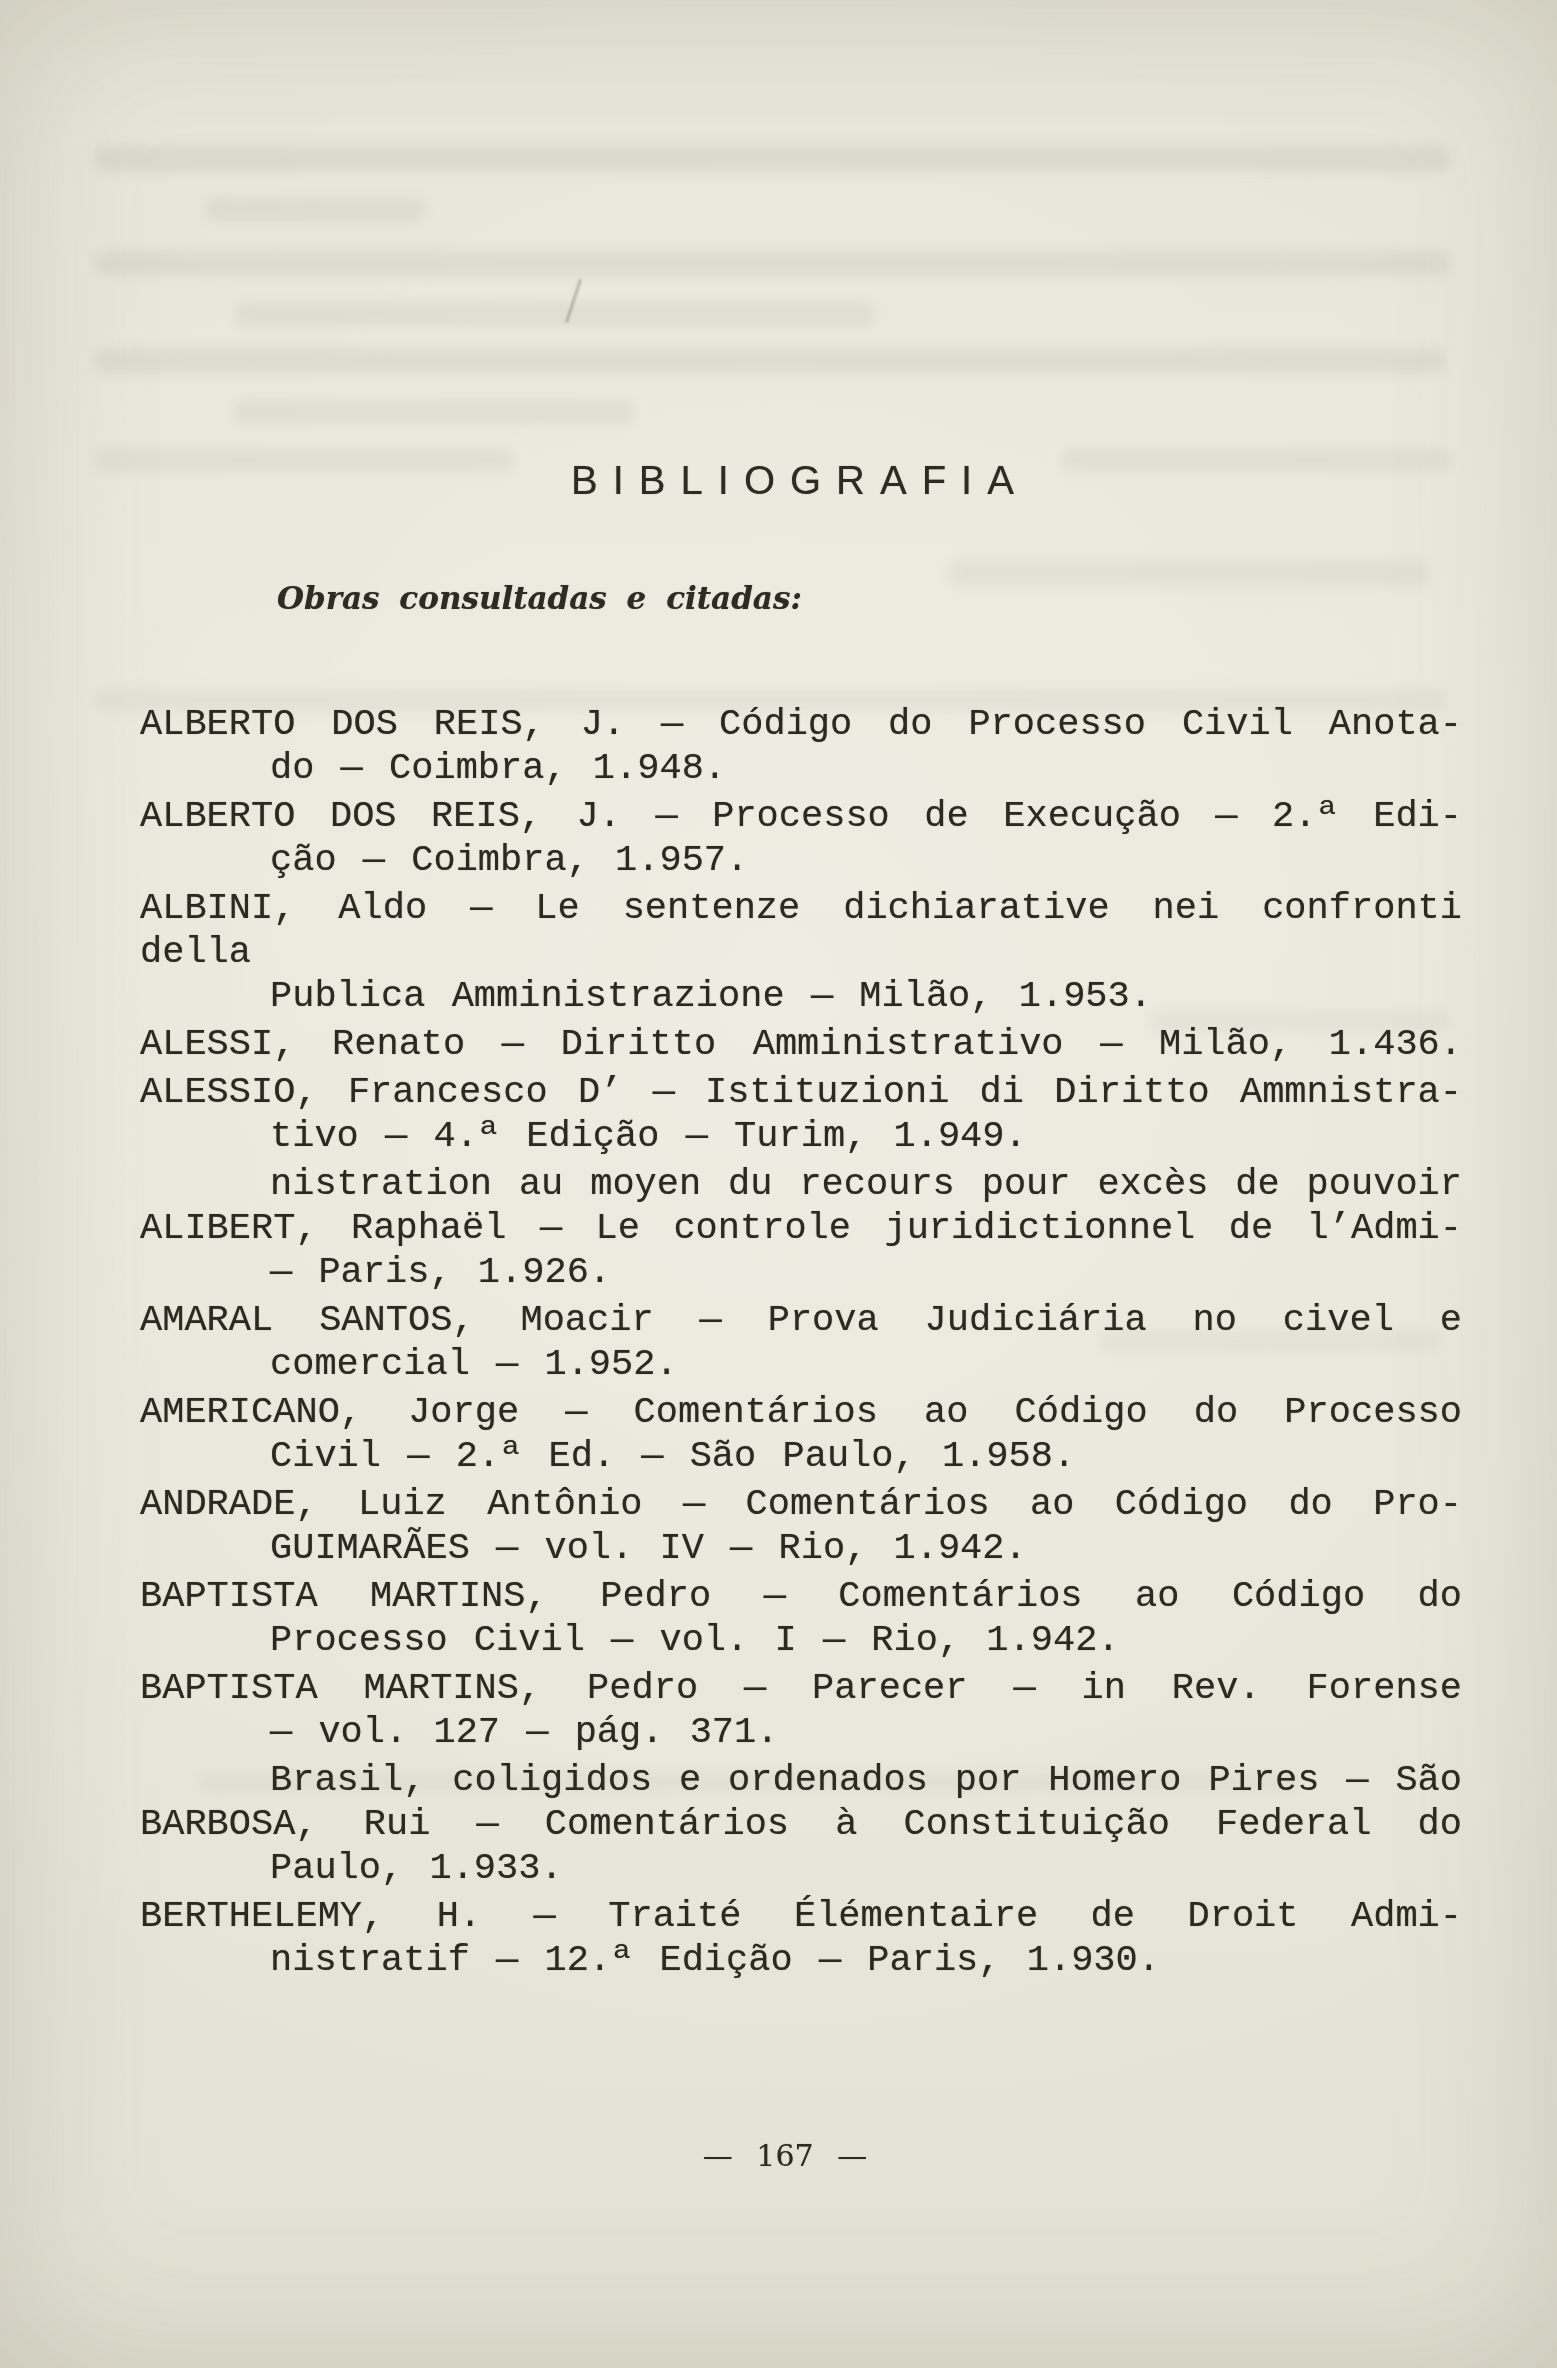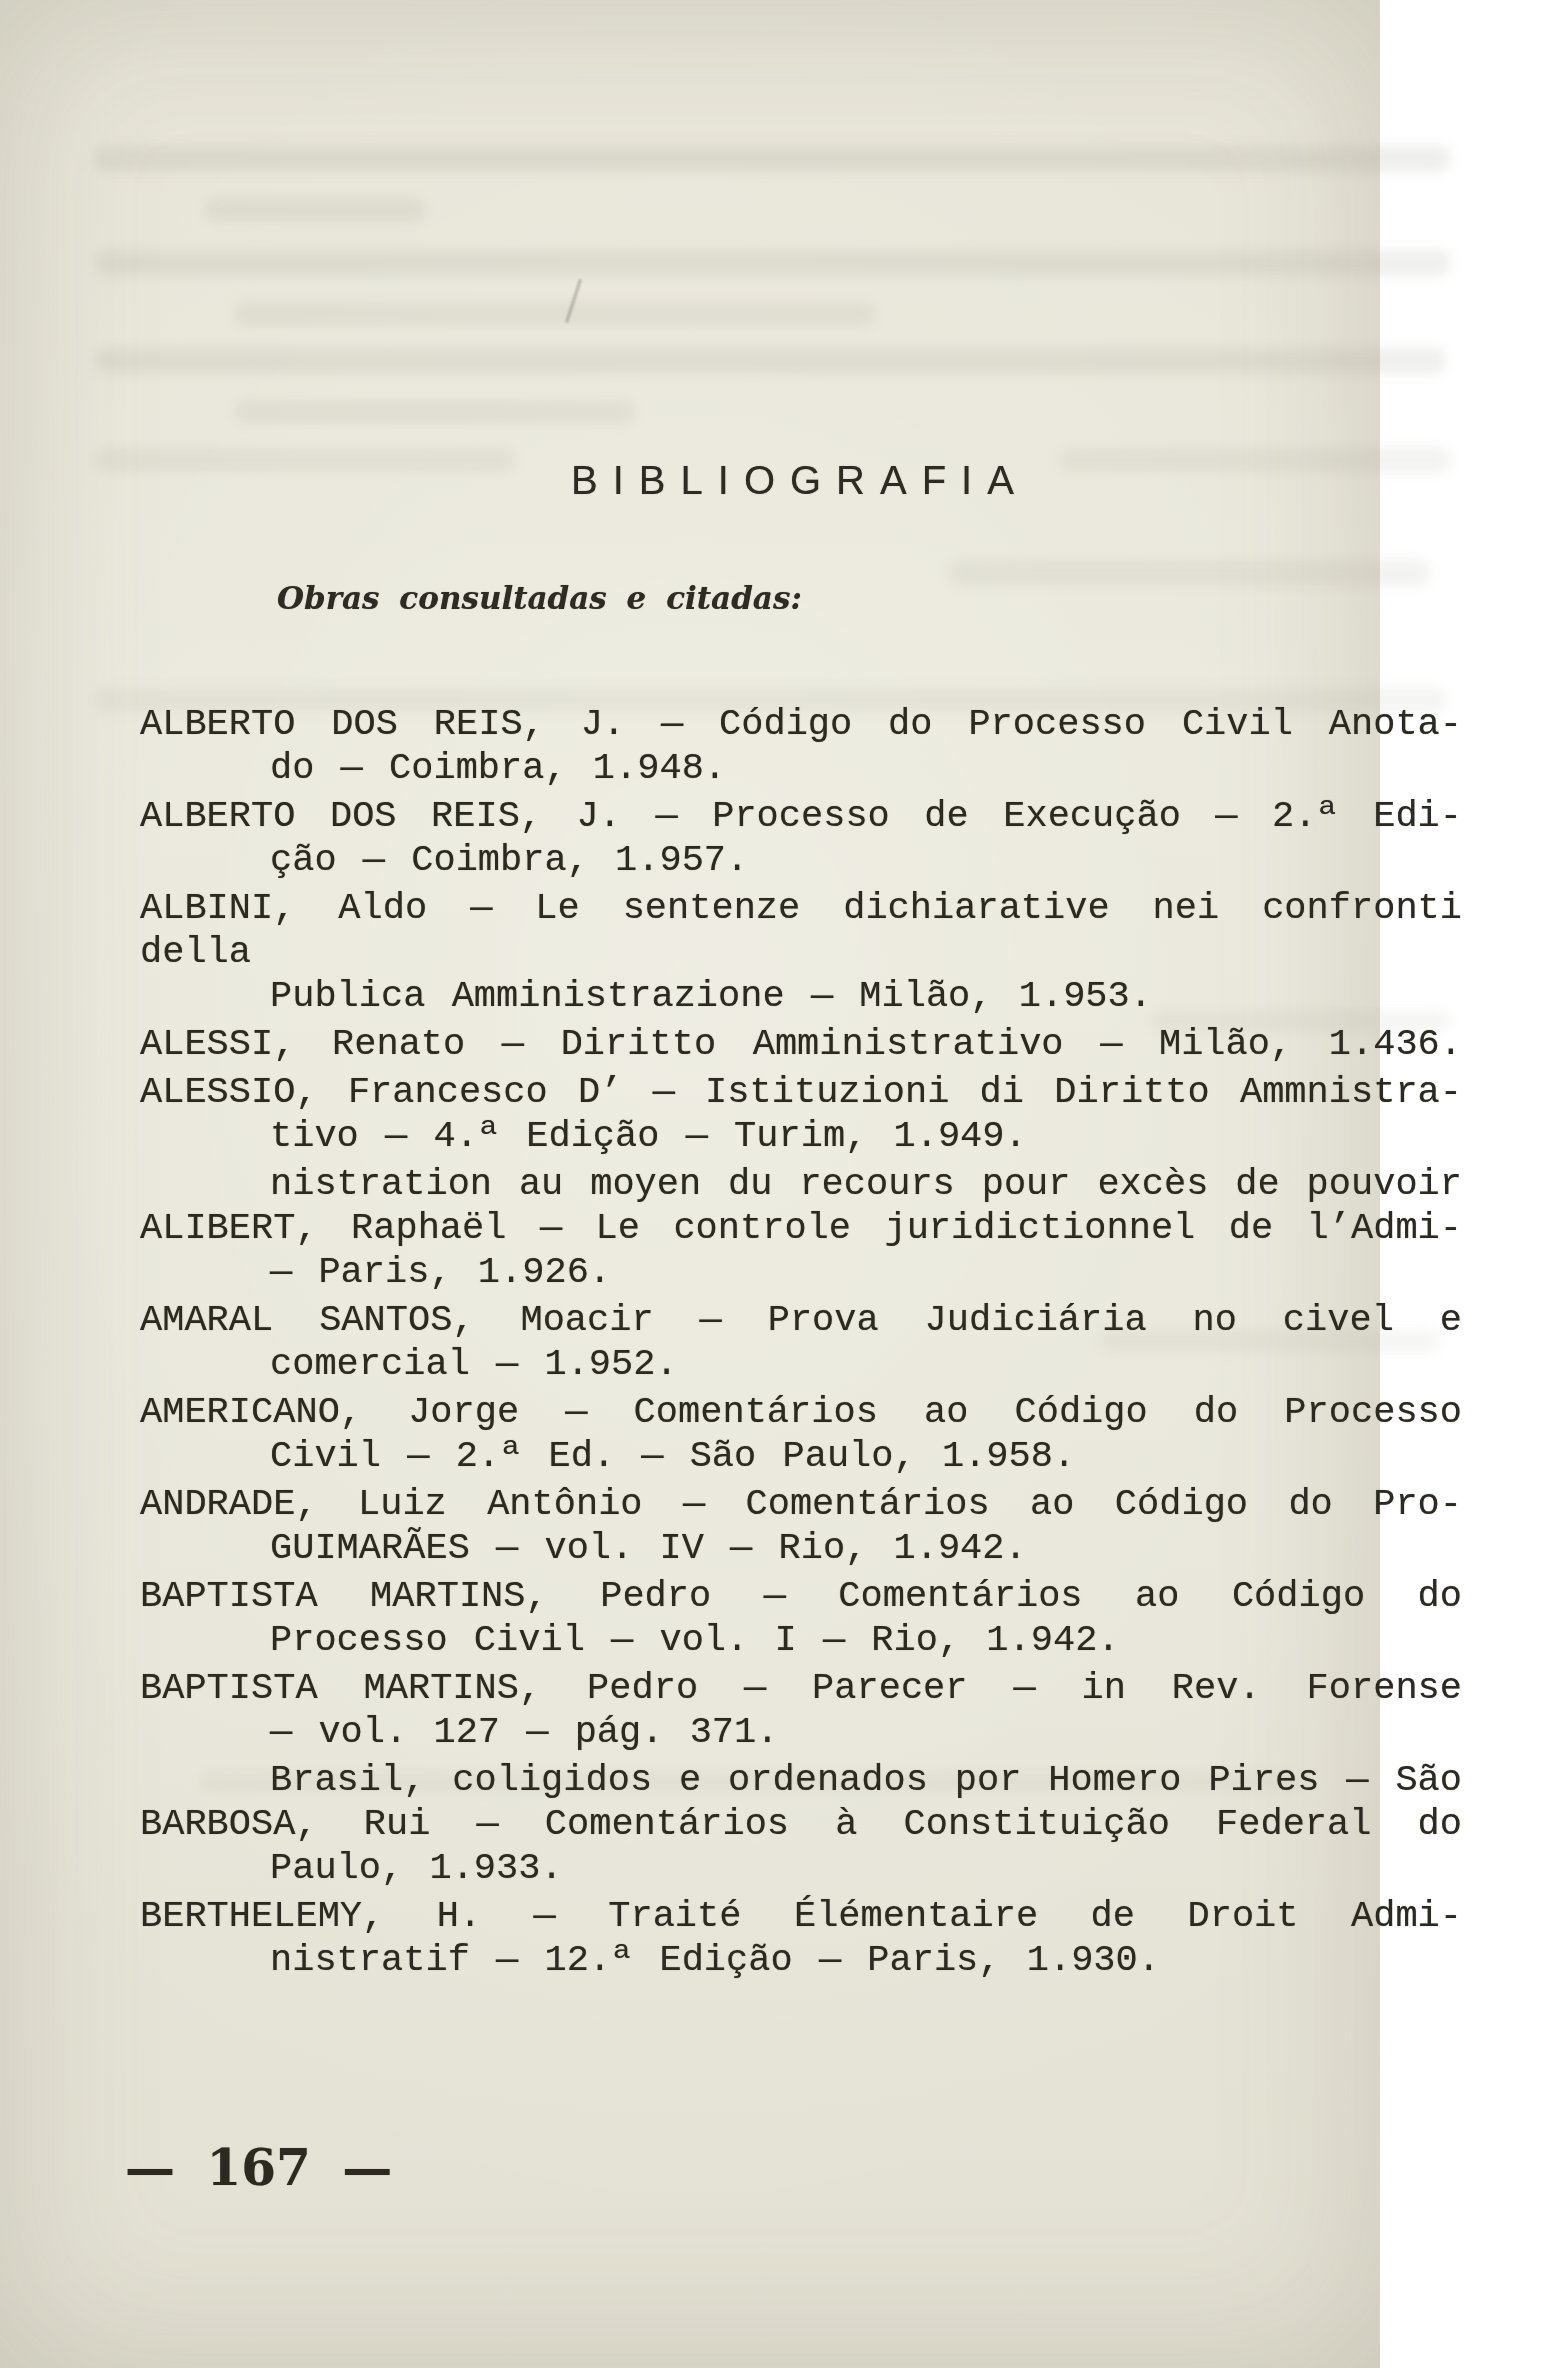--- a/index.html
+++ b/index.html
@@ -3,21 +3,21 @@
 <meta charset="utf-8">
 <style>
   html, body { margin: 0; padding: 0; }
   body {
     width: 1557px; height: 2368px;
     overflow: hidden;
     font-family: "DejaVu Serif", "Liberation Serif", serif;
   }
   .paper {
     position: relative;
-    width: 1380px; height: 2368px;
+    width: 1557px; height: 2368px;
     background:
       radial-gradient(ellipse 120% 90% at 50% 42%, rgba(255,255,252,0.28), rgba(255,255,252,0) 60%),
       linear-gradient(180deg, #e6e4d6 0%, #e9e7da 30%, #e7e5d8 70%, #e3e1d3 100%);
     box-shadow: inset 0 0 160px rgba(110,105,85,0.22);
   }
   
   .smudge {
     position: absolute;
     background: #8f8d80;
     filter: blur(6px);
@@ -66,22 +66,23 @@
   }
   .line.full {
     white-space: normal;
     text-align: justify;
     text-align-last: justify;
   }
   .line.cont { padding-left: 130px; }
   .pagenum {
     position: absolute;
     left: 125px; top: 2138px; width: 1320px;
-    font-size: 50px;
-    font-weight: bold;
+    text-align: center;
+    font-size: 30px;
+    font-weight: normal;
     color: #2c2921;
     word-spacing: 14px;
     text-shadow: 0 0 1px rgba(44,41,33,0.45);
   }
 </style>
 </head>
 <body>
 
 <div class="paper">
 

